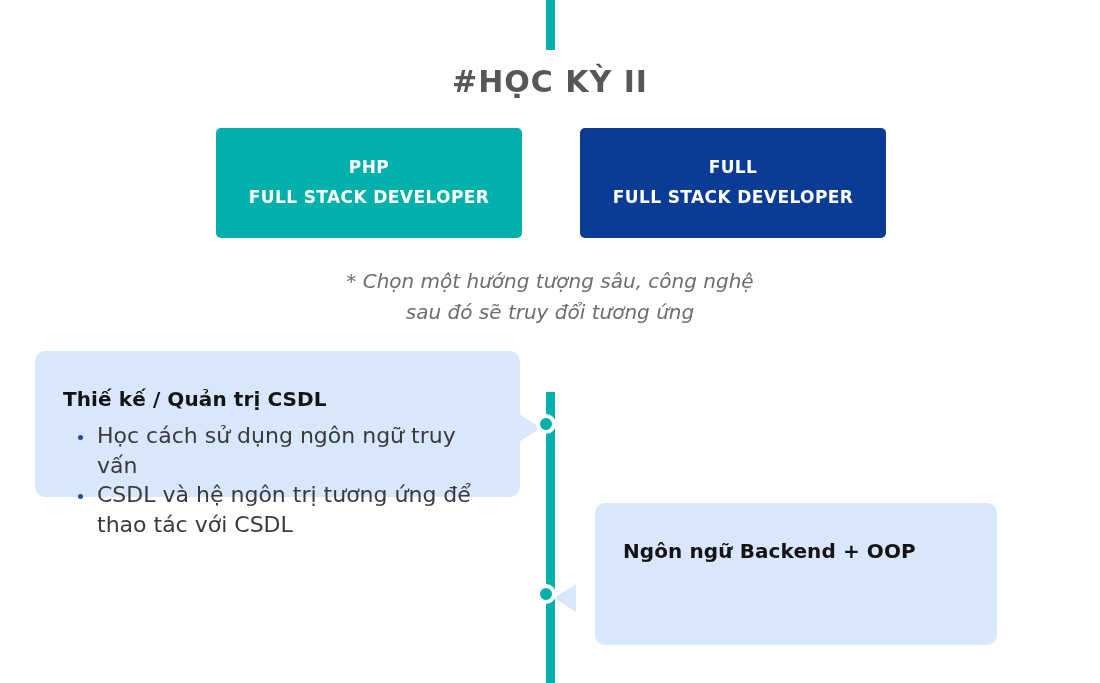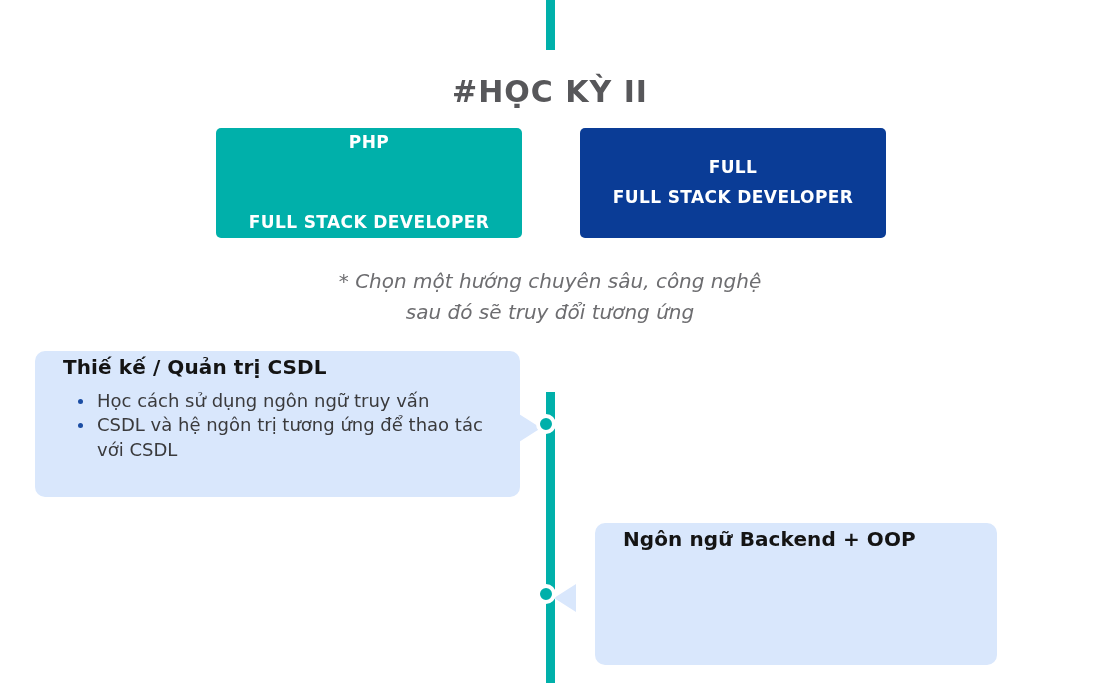--- a/index.html
+++ b/index.html
@@ -33,60 +33,60 @@
   .tl-dot {
     position: absolute; left: 536px; width: 20px; height: 20px;
     background: var(--teal); border: 4px solid #ffffff; border-radius: 50%;
     z-index: 3;
   }
   .tl-dot.d1 { top: 414px; }
   .tl-dot.d2 { top: 584px; }
 
   
   .page-title {
-    position: absolute; left: 0; top: 74px; width: 1100px;
+    position: absolute; left: 0; top: 64px; width: 1100px;
     text-align: center;
     font-size: 30px; font-weight: 700; letter-spacing: 1px;
     color: var(--title-gray);
   }
 
   
   .track-box {
     position: absolute; top: 128px; height: 110px; width: 306px;
     border-radius: 5px;
     display: flex; flex-direction: column; align-items: center; justify-content: center;
     color: #ffffff; font-weight: 700; font-size: 17px;
     letter-spacing: 0.4px; line-height: 1.75; text-align: center;
   }
-  .track-box.php { left: 216px; background: var(--teal); justify-content: space-between; }
+  .track-box.php { left: 216px; background: var(--teal); }
   .track-box.java { left: 580px; background: var(--navy); }
 
   
   .note {
     position: absolute; left: 0; top: 266px; width: 1100px;
     text-align: center; font-style: italic;
     font-size: 20px; color: var(--note-gray); line-height: 1.55;
   }
 
   
   .card {
     position: absolute; width: 485px;
     background: var(--card-bg); border-radius: 10px;
-    padding: 4px 24px 18px 28px;
+    padding: 36px 24px 18px 28px;
     z-index: 1;
   }
   .card.left { left: 35px; top: 351px; height: 146px; }
-  .card.right { left: 595px; top: 523px; height: 142px; width: 402px; }
+  .card.right { left: 595px; top: 503px; height: 142px; width: 402px; }
   .card-title {
     font-size: 20px; font-weight: 700; color: var(--card-title);
     margin-bottom: 10px; letter-spacing: 0.1px;
   }
   .card ul { list-style: disc; padding-left: 24px; margin-left: 8px; }
   .card li {
-    font-size: 18px; color: var(--text-dark); line-height: 1.35;
+    font-size: 22px; color: var(--text-dark); line-height: 1.35;
     padding-left: 2px;
   }
   .card li::marker { color: var(--bullet-blue); font-size: 16px; }
 
   
   .pointer {
     position: absolute; width: 0; height: 0; z-index: 2;
     border-top: 14px solid transparent;
     border-bottom: 14px solid transparent;
   }
@@ -112,21 +112,21 @@
   <div class="track-box php">
     <div>PHP</div>
     <div>FULL STACK DEVELOPER</div>
   </div>
   <div class="track-box java">
     <div>FULL</div>
     <div>FULL STACK DEVELOPER</div>
   </div>
 
   <div class="note">
-    <div>* Chọn một hướng chuyên sâu, công nghệ</div>
+    <div>* Chọn một hướng tượng sâu, công nghệ</div>
     <div>sau đó sẽ truy đổi tương ứng</div>
   </div>
 
   <div class="card left">
     <div class="card-title">Thiế kế / Quản trị CSDL</div>
     <ul>
       <li>Học cách sử dụng ngôn ngữ truy vấn</li>
       <li>CSDL và hệ ngôn trị tương ứng để thao tác với CSDL</li>
     </ul>
   </div>

